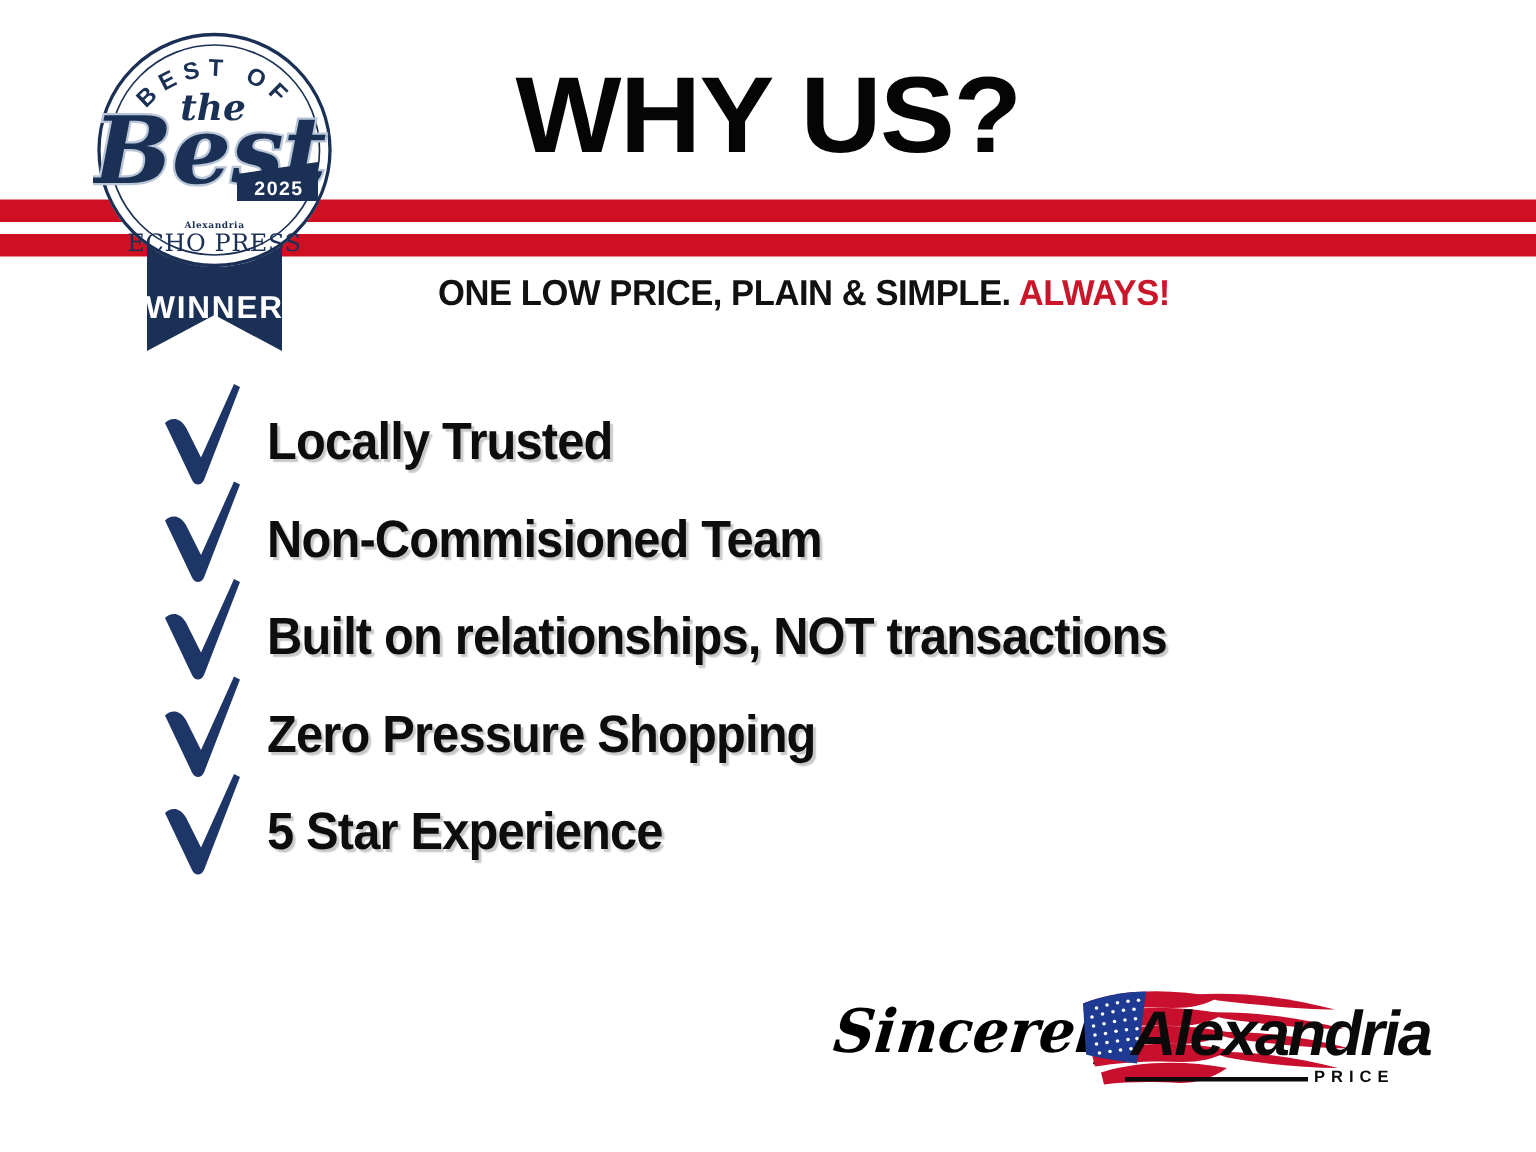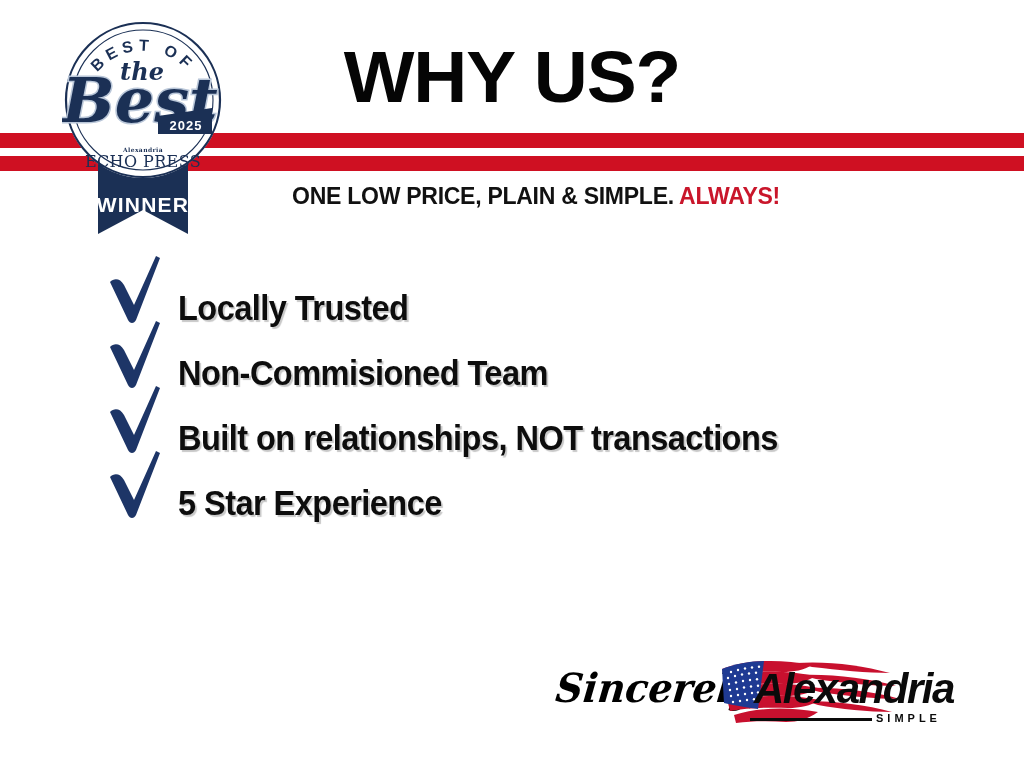--- a/index.html
+++ b/index.html
@@ -57,21 +57,21 @@
 
   
   #bullets {
     position:absolute;
     left:100px; top:262px; width:900px;
   }
   .bullet-row {
     position:relative;
     height:65px;
     display:flex;
-    align-items:flex-end;
+    align-items:center;
   }
   .check-wrap {
     position:relative;
     width:78px; height:65px;
     flex:0 0 78px;
   }
   .check-wrap svg { position:absolute; left:6px; top:-8px; }
   .bullet-label {
     font-family:"Liberation Sans", sans-serif;
     font-weight:bold;
@@ -214,20 +214,28 @@
 
     <div class="bullet-row">
       <span class="check-wrap">
         <svg width="62" height="74" viewBox="0 0 62 74" xmlns="http://www.w3.org/2000/svg">
           <path d="M4 28 C8 24 14 24 18 31 L28 51 L50 2 L54 4 L30 66 C28 70 24 70 22 66 Z" fill="#1d3567"></path>
         </svg>
       </span>
       <span class="bullet-label">Built on relationships, NOT transactions</span>
     </div>
 
+    <div class="bullet-row">
+      <span class="check-wrap">
+        <svg width="62" height="74" viewBox="0 0 62 74" xmlns="http://www.w3.org/2000/svg">
+          <path d="M4 28 C8 24 14 24 18 31 L28 51 L50 2 L54 4 L30 66 C28 70 24 70 22 66 Z" fill="#1d3567"></path>
+        </svg>
+      </span>
+      <span class="bullet-label">Zero Pressure Shopping</span>
+    </div>
 
     <div class="bullet-row">
       <span class="check-wrap">
         <svg width="62" height="74" viewBox="0 0 62 74" xmlns="http://www.w3.org/2000/svg">
           <path d="M4 28 C8 24 14 24 18 31 L28 51 L50 2 L54 4 L30 66 C28 70 24 70 22 66 Z" fill="#1d3567"></path>
         </svg>
       </span>
       <span class="bullet-label">5 Star Experience</span>
     </div>
 
@@ -280,16 +288,16 @@
           <circle cx="44" cy="38" r="1.2"></circle>
           <circle cx="50" cy="37.4" r="1.2"></circle>
         <circle cx="25" cy="47" r="1.2"></circle>
           <circle cx="32" cy="46" r="1.2"></circle>
           <circle cx="39" cy="45" r="1.2"></circle>
           <circle cx="46" cy="44.2" r="1.2"></circle>
       </g>
     </svg>
     <div id="logo-rule"></div>
     <div id="logo-word">Alexandria</div>
-    <div id="logo-sub">SIMPLE</div>
+    <div id="logo-sub">PRICE</div>
   </div>
 
 </div>
 
 </body></html>

